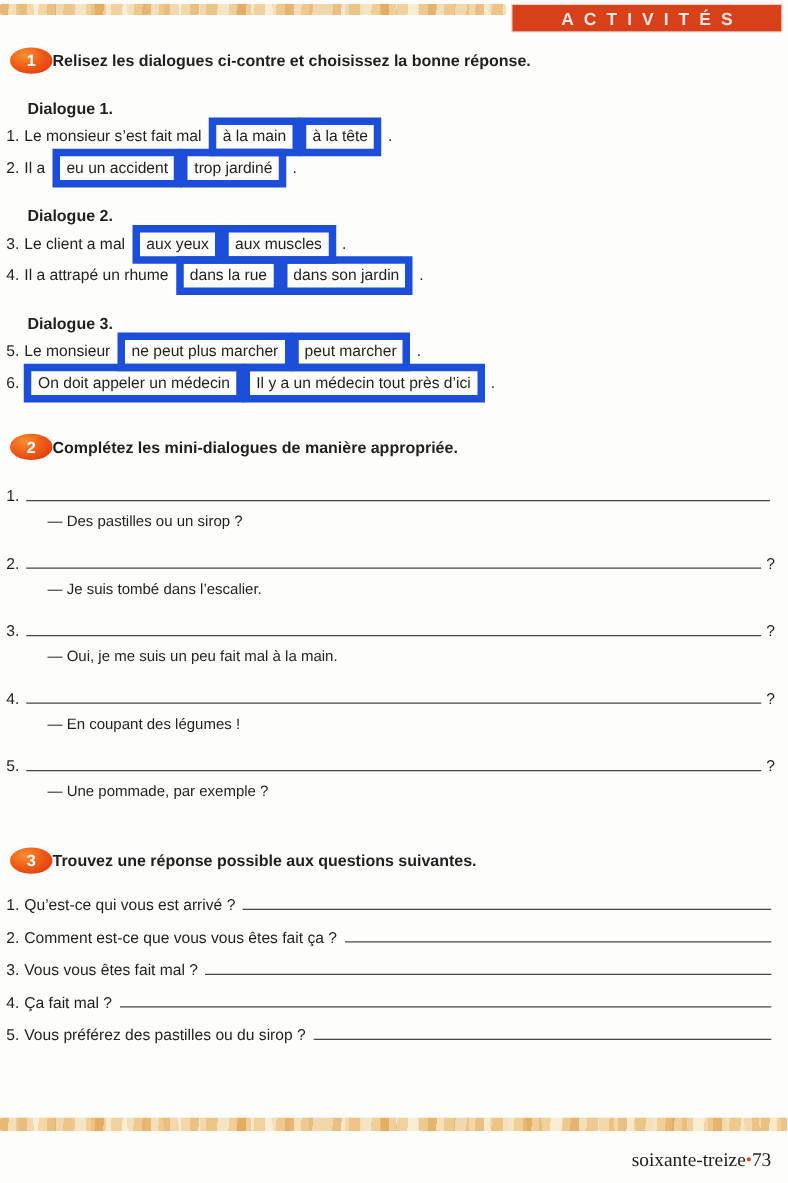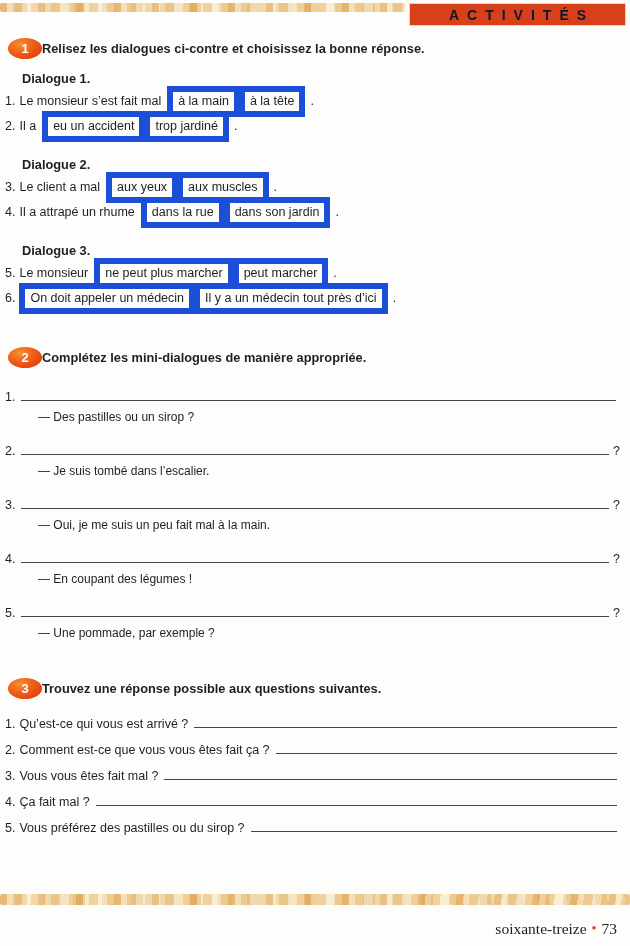--- a/index.html
+++ b/index.html
@@ -20,21 +20,21 @@
       repeating-linear-gradient(87deg, #f2dcb2 0 15px, #eac68e 15px 27px, #f7ebcd 27px 44px, #eed3a2 44px 58px);
     border-radius:2px;
   }
   .texband.top    { left:0; top:3; top:3px; width:405px; height:9px; }
   .texband.bottom { left:0; top:894px; width:630px; height:11px; }
 
   
   .banner {
     position:absolute; left:410px; top:4px; width:215px; height:21px;
     background:#d8401a;
-    color:#0f172a;
+    color:#e5e5e5;
     font-weight:bold; font-size:14px;
     letter-spacing:8px;
     display:flex; align-items:center; justify-content:center;
     padding-left:8px; 
     box-shadow:0 0 0 1px rgba(216,64,26,.25);
   }
 
   
   .exercise { position:absolute; left:0; width:630px; }
   .ex1 { top:38px; }
@@ -45,21 +45,21 @@
   .badge {
     width:34px; height:21px; border-radius:50%;
     background:radial-gradient(ellipse at 35% 30%, #f79030 0%, #ee5c17 45%, #dd2e0e 100%);
     color:#fff; font-weight:bold; font-size:13px;
     display:flex; align-items:center; justify-content:center;
     flex:0 0 auto;
   }
   .ex-title { font-weight:bold; font-size:12.8px; }
 
   
-  .dlg-header { font-weight:bold; font-size:12.8px; margin:12px 0 0 22px; height:16px; }
+  .dlg-header { font-weight:bold; font-size:12.8px; margin:20px 0 0 22px; height:16px; }
   .dlg-header.gap { margin-top:20px; }
   .dlg-line {
     display:flex; align-items:center;
     height:22px; margin:3px 0 0 5px;
     font-size:12.5px; white-space:nowrap;
   }
   .dlg-line .pre { margin-right:6px; }
   .dlg-line .num { margin-right:4px; }
   .opt {
     display:inline-block;
@@ -94,21 +94,21 @@
   }
   .q-row.first { margin-top:13px; }
   .q-row .num { margin-right:4px; }
   .q-row .qtext { margin-right:6px; }
 
   
   .footer {
     position:absolute; top:920px; right:13px;
     font-family:"Liberation Serif", serif;
     font-size:15.5px; color:#1c1c1c;
-    display:flex; align-items:center; gap:5px;
+    display:flex; align-items:center; 
   }
   .footer .dot { color:#e0431f; font-size:14px; }
 </style>
 </head>
 <body>
 
 <div class="texband top"></div>
 
 <div class="banner">
   <span>ACTIVITÉS</span>

